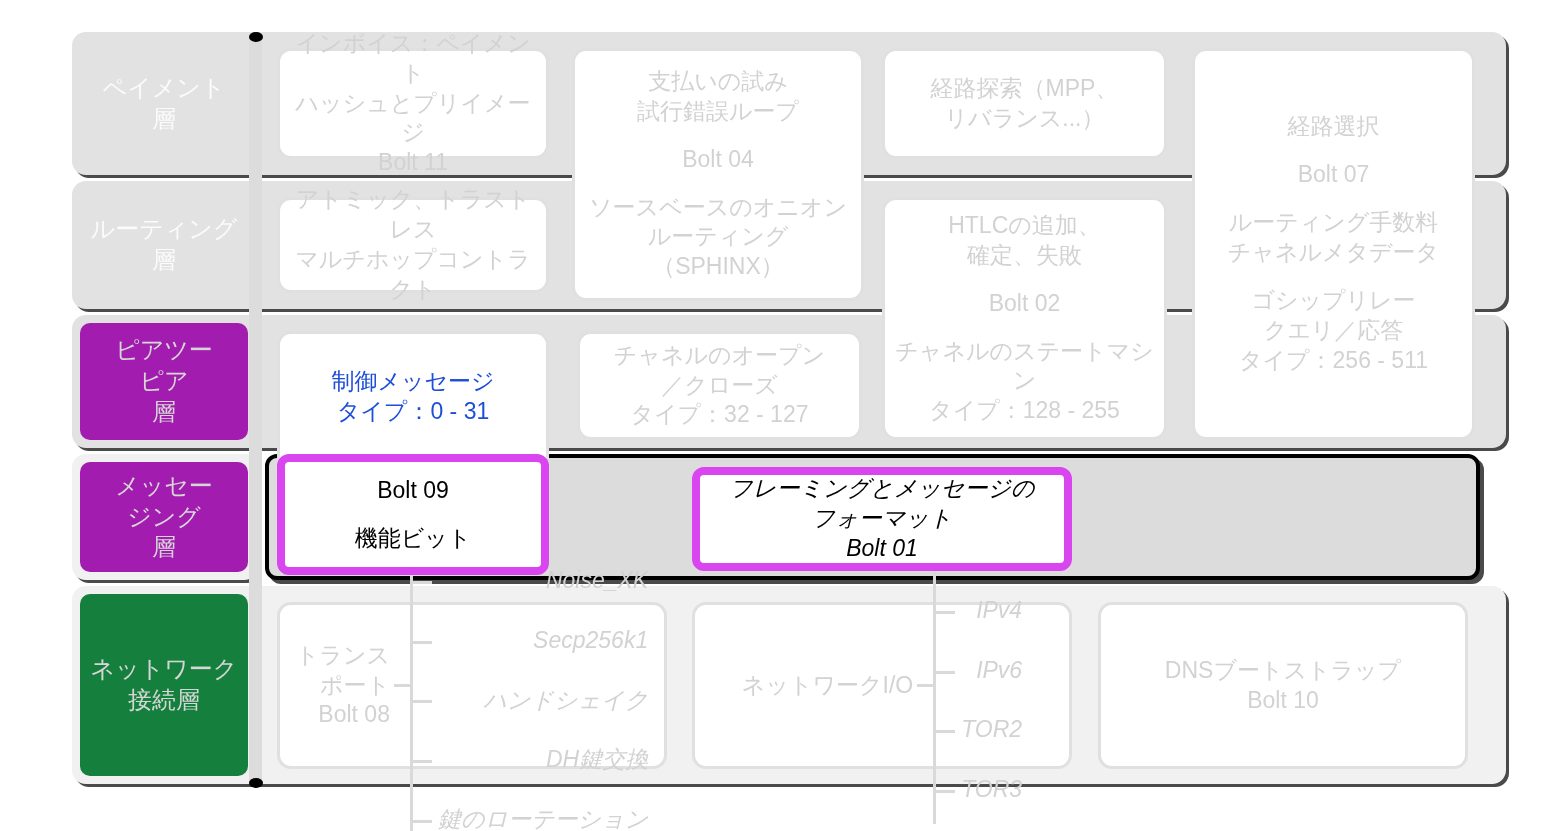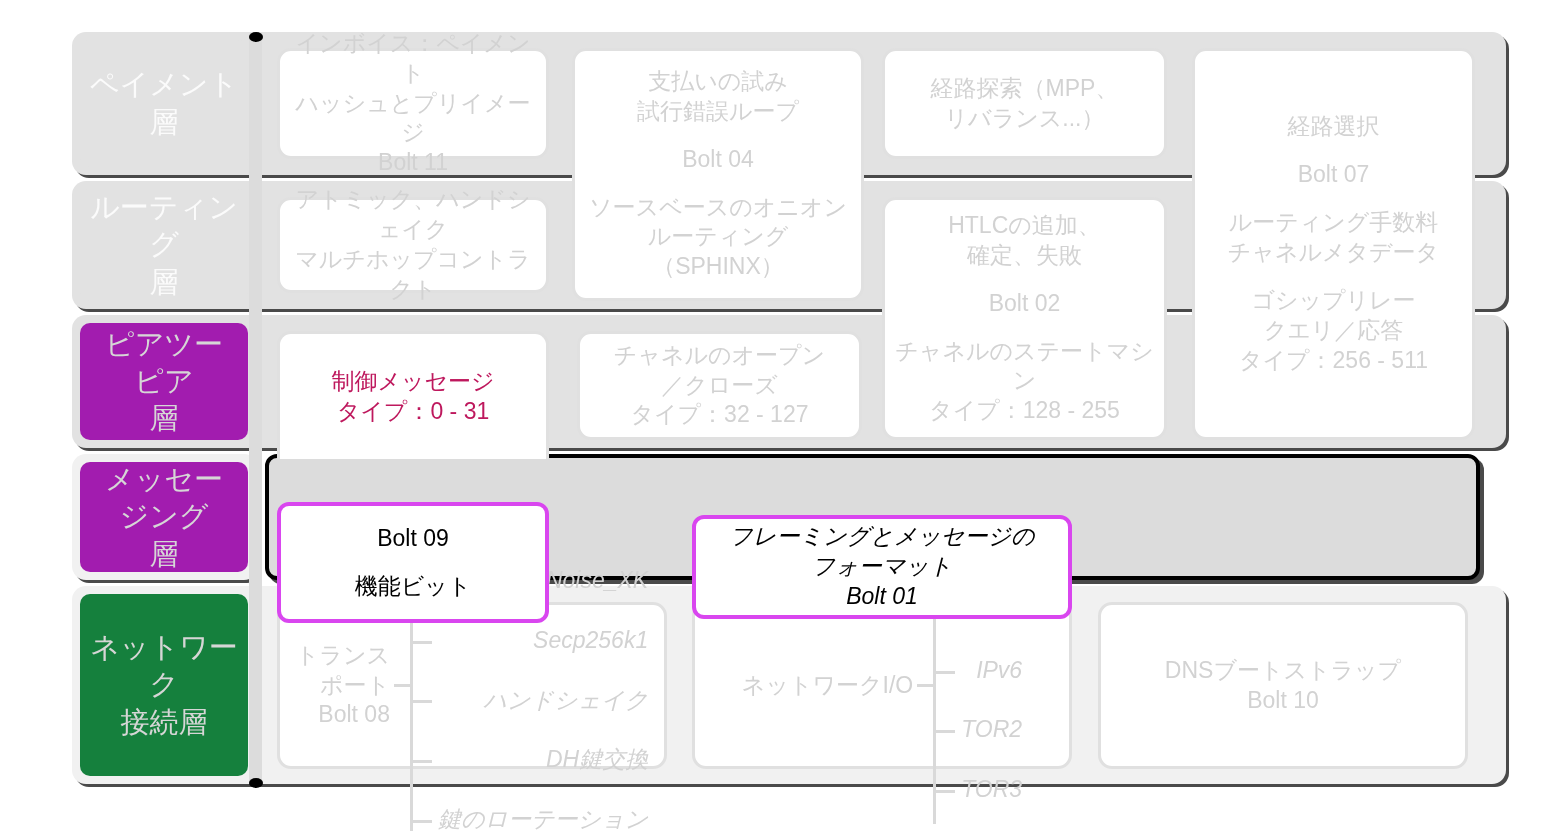--- a/index.html
+++ b/index.html
@@ -28,21 +28,21 @@
 
   
   .layer-cell{
     position:absolute;
     background:#e2e2e2;
     border-radius:10px;
     box-sizing:border-box;
     display:flex;align-items:center;justify-content:center;
     text-align:center;
     line-height:1.28;
-    font-size:29px;
+    font-size:24px;
     color:#d6d6d6;
     white-space:pre-line;
   }
   .layer-cell.white-label{color:#fbfbfb;}
   .layer-cell.pale{background:#a21caf;}
   .layer-cell.plain{background:#15803d;}
 
   
   .card{
     position:absolute;
@@ -55,24 +55,23 @@
     text-align:center;
     color:#d2d2d2;
     font-size:23px;
     line-height:1.30;
     white-space:pre-line;
     padding:6px 8px;
     z-index:3;
   }
   .card.dark{
     color:#000000;
-    border:4px solid #d946ef;
+    border:8px solid #d946ef;
     border-radius:12px;
     z-index:6;
-    margin-top:48px;
   }
   .card .gap{height:18px;}
   .card .blk{white-space:pre-line;}
 
   
   .divider{
     position:absolute;
     background:#dcdcdc;
     z-index:7;
   }
@@ -126,21 +125,21 @@
   
   .split-top{
     position:absolute;
     background:#ffffff;
     border:3px solid #e0e0e0;
     border-bottom:none;
     border-radius:14px 14px 0 0;
     box-sizing:border-box;
     display:flex;align-items:center;justify-content:center;
     text-align:center;white-space:pre-line;
-    color:#be185d;font-size:23px;line-height:1.30;
+    color:#1d4ed8;font-size:23px;line-height:1.30;
     z-index:3;
   }
 </style>
 </head>
 <body>
 
 <div id="stage">
 
   <div class="row-band" style="left:72px;top:32px;width:1434px;height:143px;"></div>
   <div class="row-band" style="left:72px;top:181px;width:1434px;height:128px;"></div>
@@ -199,21 +198,21 @@
     <span class="gap"></span>
     <span class="blk">ルーティング手数料
 チャネルメタデータ</span>
     <span class="gap"></span>
     <span class="blk">ゴシップリレー
 クエリ／応答
 タイプ：256 - 511</span>
   </div>
 
   <div class="card" style="left:277px;top:197px;width:272px;height:96px;">
-    <span class="blk">アトミック、ハンドシェイク
+    <span class="blk">アトミック、トラストレス
 マルチホップコントラクト</span>
   </div>
 
   <div class="card" style="left:882px;top:197px;width:285px;height:243px;">
     <span class="blk">HTLCの追加、
 確定、失敗</span>
     <span class="gap"></span>
     <span class="blk">Bolt 02</span>
     <span class="gap"></span>
     <span class="blk">チャネルのステートマシン

